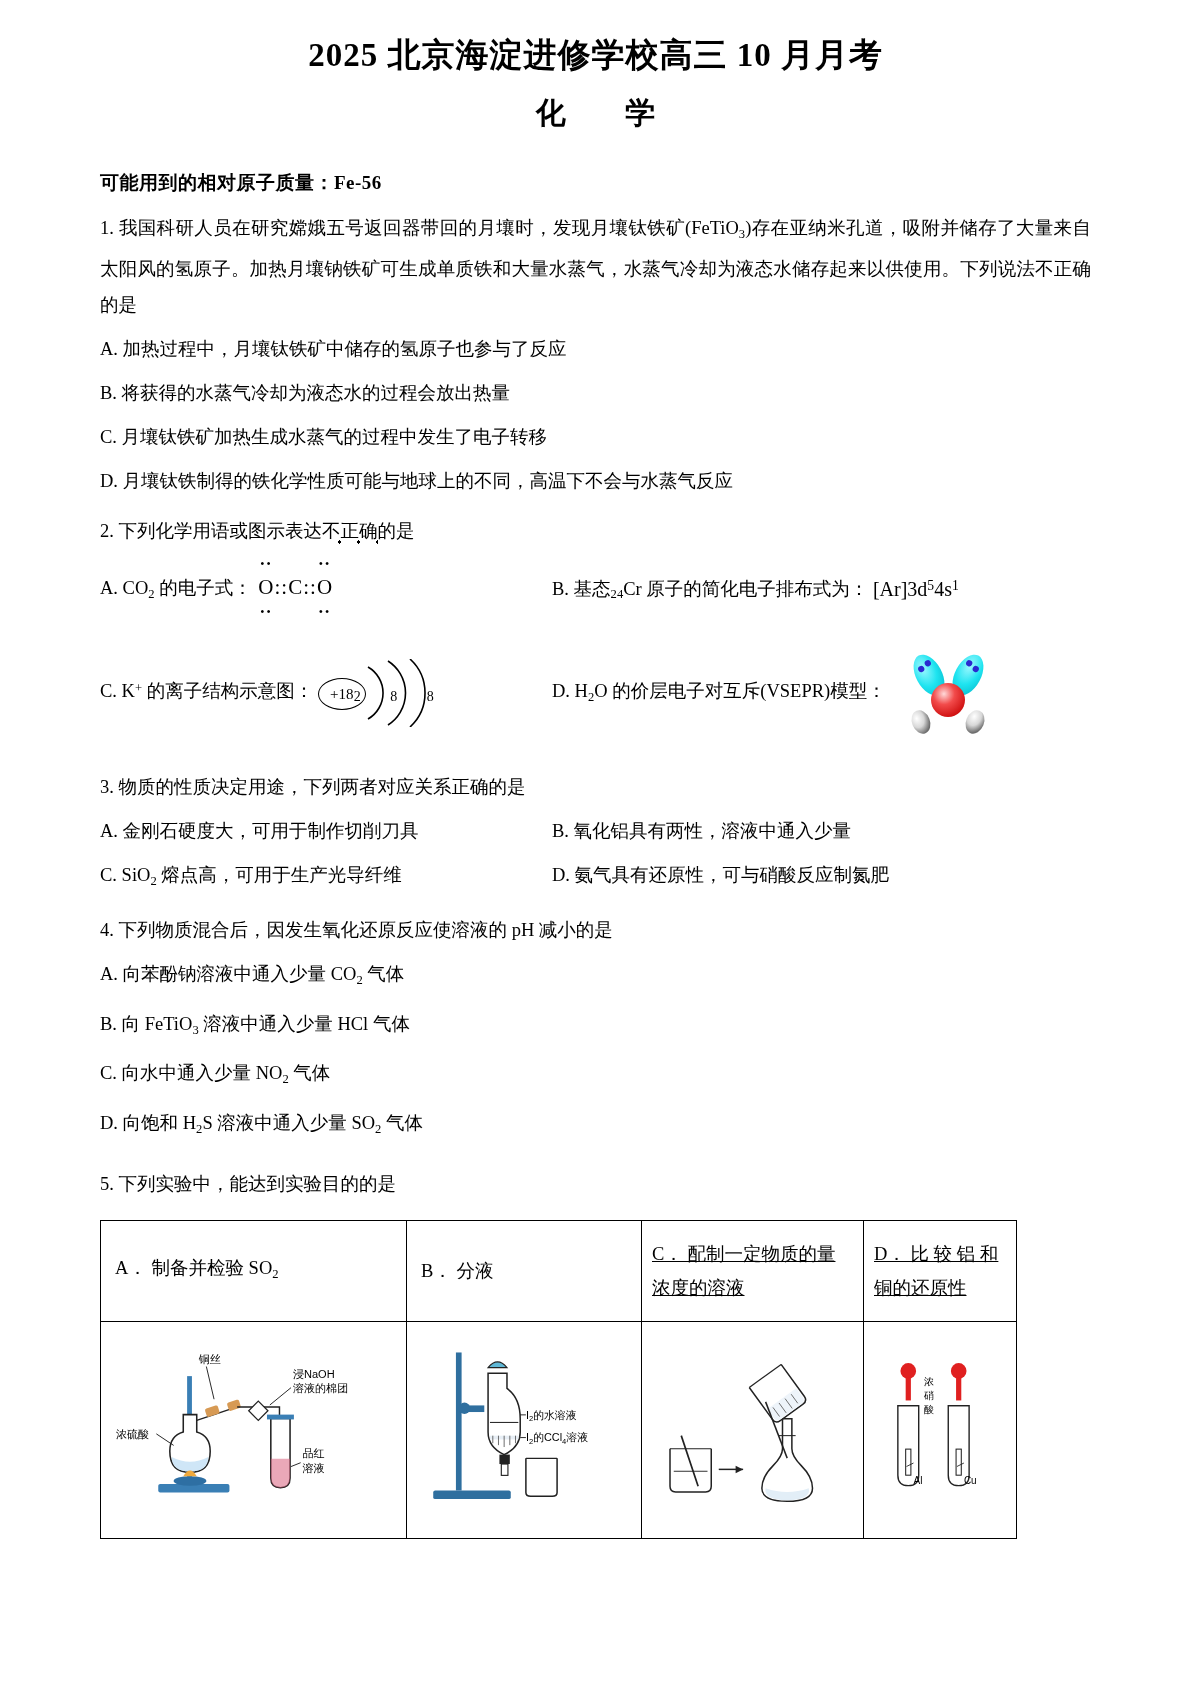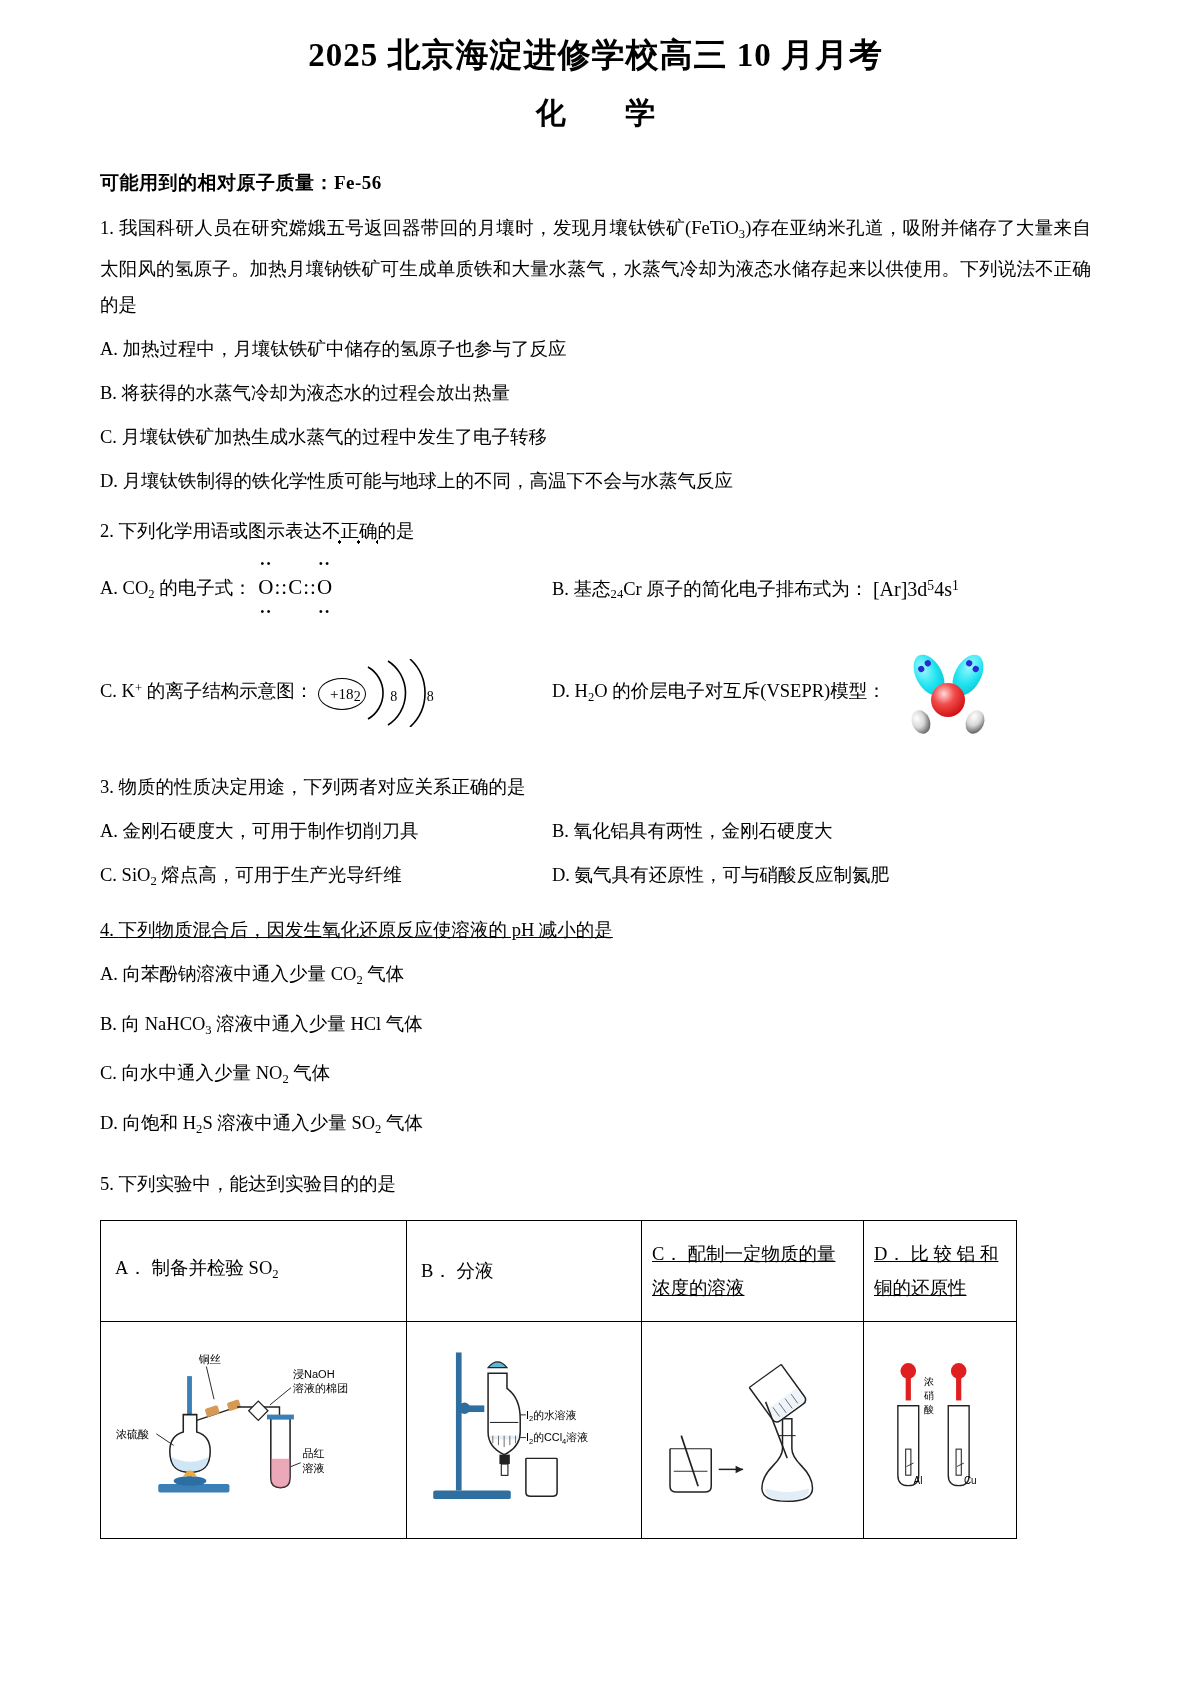--- a/index.html
+++ b/index.html
@@ -164,38 +164,38 @@
       </span>
     </div>
   </div>
 
   <div class="q" style="margin-top:30px;">
     <span>3.</span>
     <span>物质的性质决定用途，下列两者对应关系正确的是</span>
   </div>
   <div class="opt-row">
     <div>A. 金刚石硬度大，可用于制作切削刀具</div>
-    <div>B. 氧化铝具有两性，金刚石硬度大</div>
+    <div>B. 氧化铝具有两性，溶液中通入少量</div>
   </div>
   <div class="opt-row">
     <div>
       <span>C. SiO</span><sub>2</sub><span> 熔点高，可用于生产光导纤维</span>
     </div>
     <div>D. 氨气具有还原性，可与硝酸反应制氮肥</div>
   </div>
 
-  <div class="q" style="text-decoration:underline;">
+  <div class="q" style="">
     <span>4.</span>
     <span>下列物质混合后，因发生氧化还原反应使溶液的 pH 减小的是</span>
   </div>
   <div class="opt">
     <span>A. 向苯酚钠溶液中通入少量 CO</span><sub>2</sub><span> 气体</span>
   </div>
   <div class="opt">
-    <span>B. 向 NaHCO</span><sub>3</sub><span> 溶液中通入少量 HCl 气体</span>
+    <span>B. 向 FeTiO</span><sub>3</sub><span> 溶液中通入少量 HCl 气体</span>
   </div>
   <div class="opt">
     <span>C. 向水中通入少量 NO</span><sub>2</sub><span> 气体</span>
   </div>
   <div class="opt">
     <span>D. 向饱和 H</span><sub>2</sub><span>S 溶液中通入少量 SO</span><sub>2</sub><span> 气体</span>
   </div>
 
   <div class="q" style="margin-top:20px;">
     <span>5.</span>

